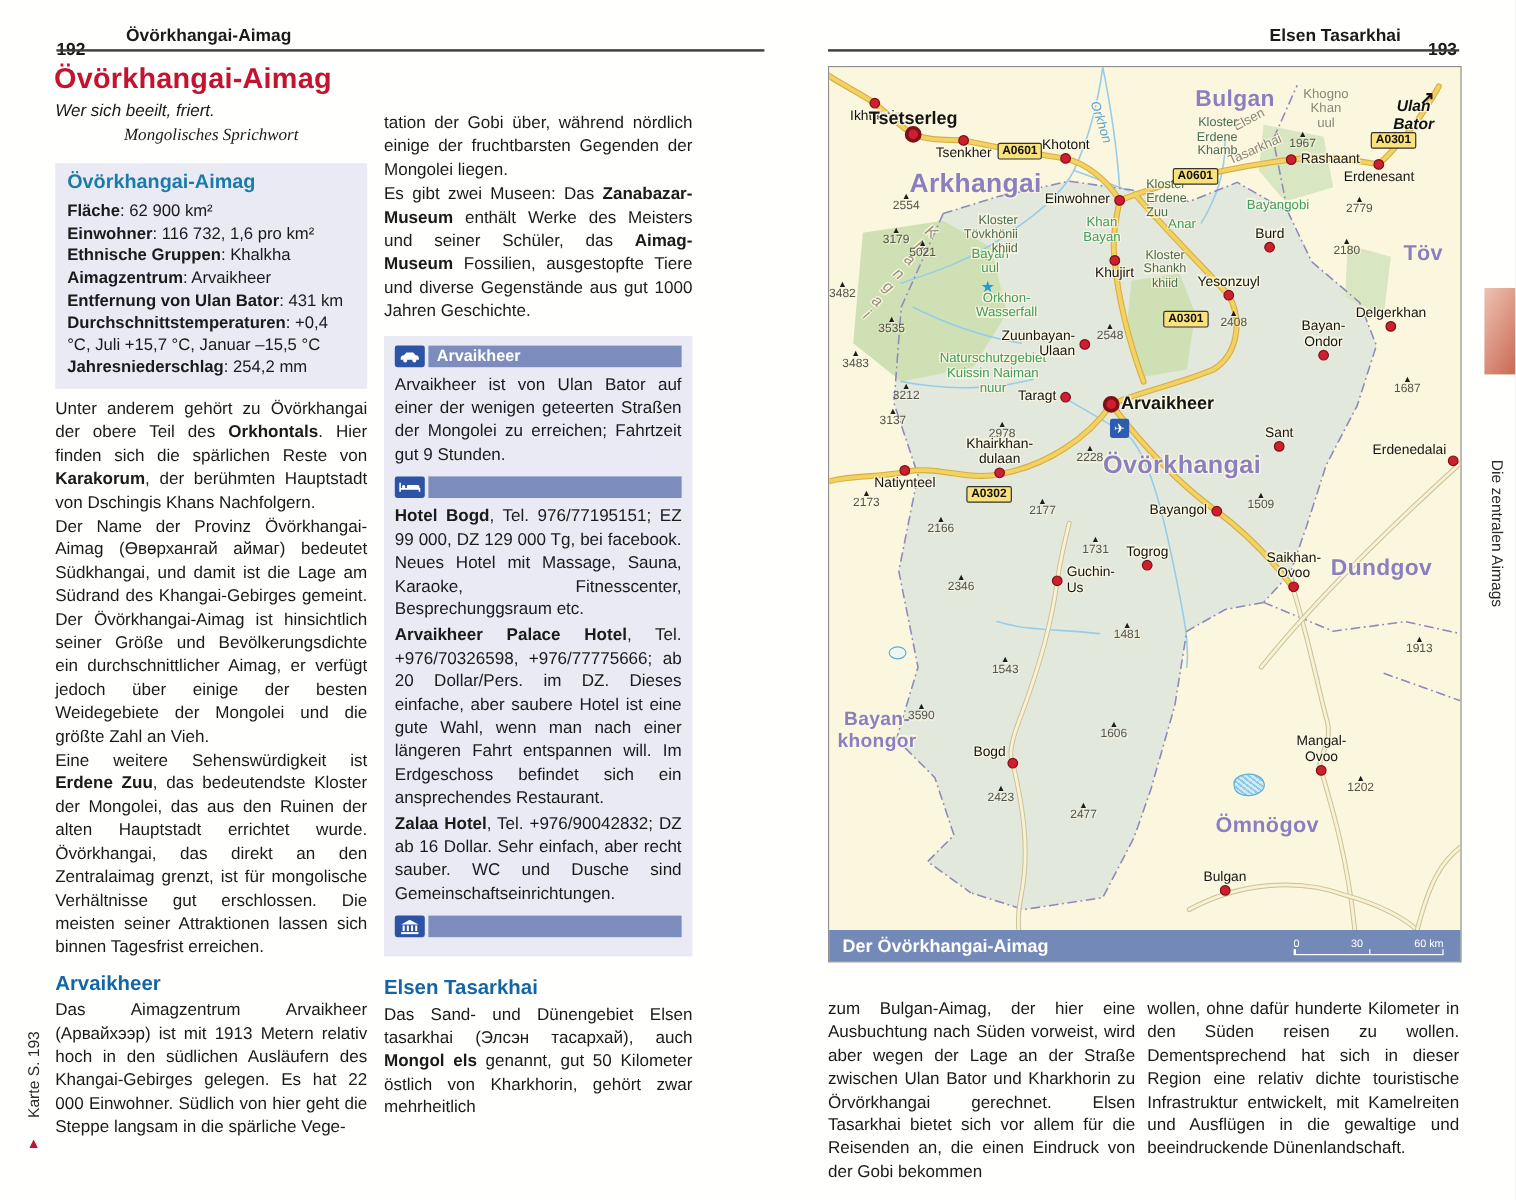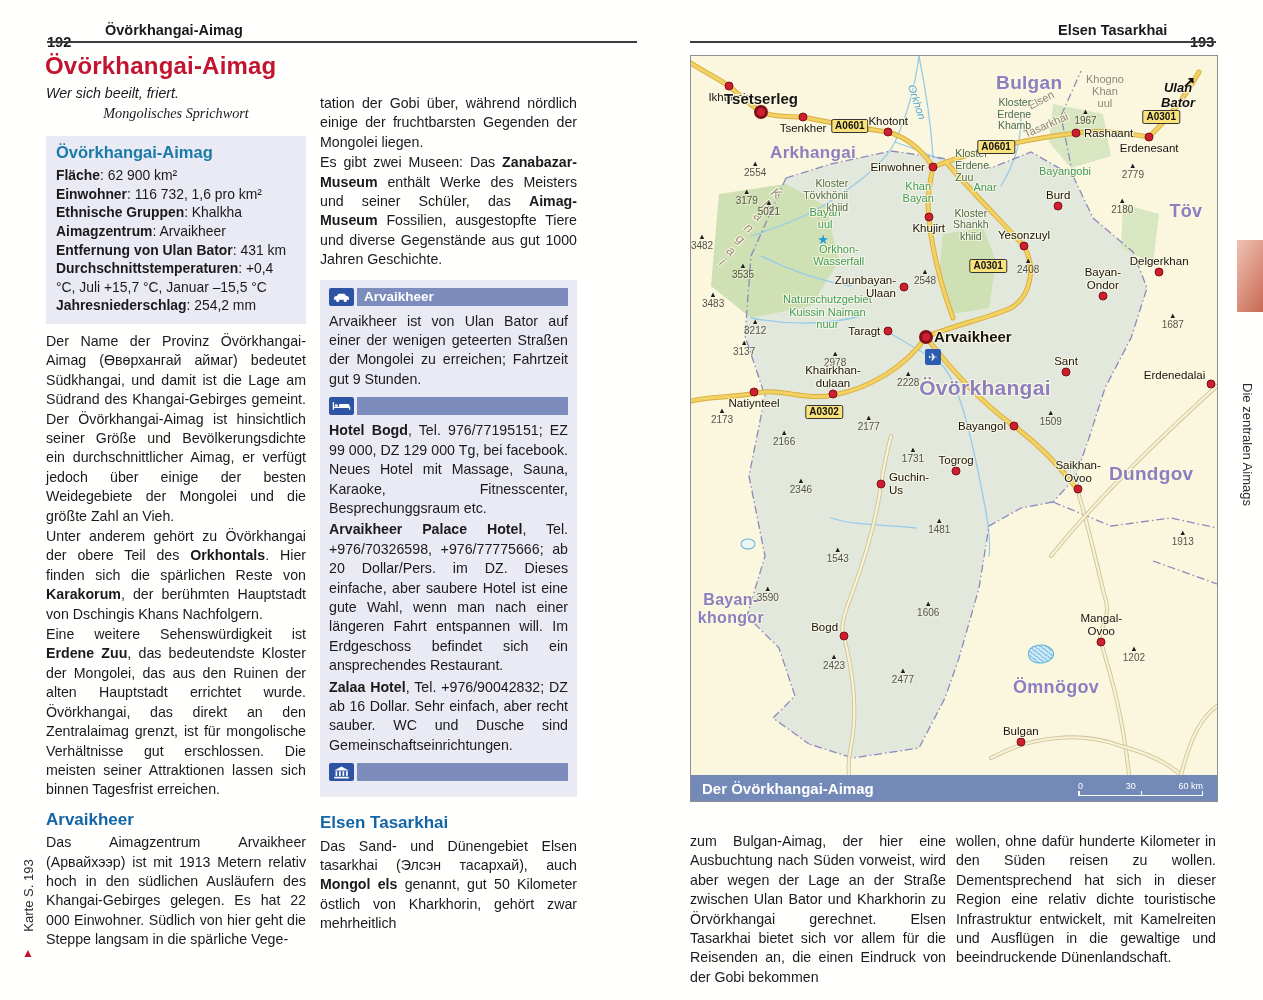--- a/index.html
+++ b/index.html
@@ -106,22 +106,22 @@
           <div class="ibrow"><span class="b">Fläche</span>: 62 900 km²</div>
           <div class="ibrow"><span class="b">Einwohner</span>: 116 732, 1,6 pro km²</div>
           <div class="ibrow"><span class="b">Ethnische Gruppen</span>: Khalkha</div>
           <div class="ibrow"><span class="b">Aimagzentrum</span>: Arvaikheer</div>
           <div class="ibrow"><span class="b">Entfernung von Ulan Bator</span>: 431 km</div>
           <div class="ibrow"><span class="b">Durchschnittstemperaturen</span>: +0,4 °C, Juli +15,7 °C, Januar –15,5 °C</div>
           <div class="ibrow"><span class="b">Jahresniederschlag</span>: 254,2 mm</div>
         </div>
     </div>
     <div style="height:8px"></div>
+    <p><span>Unter anderem gehört zu Övörkhangai der obere Teil des </span><span class="b">Orkhontals</span><span>. Hier finden sich die spärlichen Reste von </span><span class="b">Karakorum</span><span>, der berühmten Hauptstadt von Dschingis Khans Nachfolgern.</span></p>
     <p>Der Name der Provinz Övörkhangai-Aimag (Өвөрхангай аймаг) bedeutet Südkhangai, und damit ist die Lage am Südrand des Khangai-Gebirges gemeint. Der Övörkhangai-Aimag ist hinsichtlich seiner Größe und Bevölkerungsdichte ein durchschnittlicher Aimag, er verfügt jedoch über einige der besten Weidegebiete der Mongolei und die größte Zahl an Vieh.</p>
-    <p><span>Unter anderem gehört zu Övörkhangai der obere Teil des </span><span class="b">Orkhontals</span><span>. Hier finden sich die spärlichen Reste von </span><span class="b">Karakorum</span><span>, der berühmten Hauptstadt von Dschingis Khans Nachfolgern.</span></p>
     <p><span>Eine weitere Sehenswürdigkeit ist </span><span class="b">Erdene Zuu</span><span>, das bedeutendste Kloster der Mongolei, das aus den Ruinen der alten Hauptstadt errichtet wurde. Övörkhangai, das direkt an den Zentralaimag grenzt, ist für mongolische Verhältnisse gut erschlossen. Die meisten seiner Attraktionen lassen sich binnen Tagesfrist erreichen.</span></p>
     <div class="subhead">Arvaikheer</div>
     <p>Das Aimagzentrum Arvaikheer (Арвайхээр) ist mit 1913 Metern relativ hoch in den südlichen Ausläufern des Khangai-Gebirges gelegen. Es hat 22 000 Einwohner. Südlich von hier geht die Steppe langsam in die spärliche Vege-</p>
   </div>
 
   <div class="abs col" style="left:320px;top:94px;width:257px">
     <p>tation der Gobi über, während nördlich einige der fruchtbarsten Gegenden der Mongolei liegen.</p>
     <p><span>Es gibt zwei Museen: Das </span><span class="b">Zanabazar-Museum</span><span> enthält Werke des Meisters und seiner Schüler, das </span><span class="b">Aimag-Museum</span><span> Fossilien, ausgestopfte Tiere und diverse Gegenstände aus gut 1000 Jahren Geschichte.</span></p>
     <div class="box2">
       <div class="bar" style="margin-top:2px">
@@ -222,21 +222,21 @@
           <path d="M-2,6 C10,14 26,22 38,30 C52,42 60,50 70,56 C85,62 100,60 112,61 C140,67 170,72 196,76 C215,80 232,95 242,111" stroke="#f2d264" stroke-width="3.2"></path>
           <path d="M242,111 C270,100 320,85 385,77 C410,73 440,78 458,81 C480,60 495,40 508,16" stroke="#f2d264" stroke-width="3.2"></path>
           <path d="M255,106 C280,135 310,165 333,190 C345,212 340,240 320,252 C295,263 260,270 235,281" stroke="#f2d264" stroke-width="3.2"></path>
           <path d="M242,111 C238,130 236,150 238,161 C240,190 250,230 262,262" stroke="#f2d264" stroke-width="3.2"></path>
           <path d="M235,281 C215,310 180,332 143,339 C115,345 90,332 65,337 C40,342 20,340 0,345" stroke="#f2d264" stroke-width="3.2"></path>
           <path d="M235,281 C265,320 295,350 323,370 C350,390 370,412 386,433" stroke="#f2d264" stroke-width="3.2"></path>
         </g>
       </svg>
       <div id="map-markers" class="abs" style="left:0;top:0;right:0;bottom:0">
           <div class="mk region" style="left: 23.2%; top: 13.5%;">
-            <span class="lab pos-center region-lab" style="font-size: 17px;">Arkhangai</span>
+            <span class="lab pos-center region-lab" style="font-size: 22px;">Arkhangai</span>
           </div>
           <div class="mk region" style="left: 64.3%; top: 3.8%;">
             <span class="lab pos-center region-lab" style="font-size: 19px;">Bulgan</span>
           </div>
           <div class="mk region" style="left: 94.1%; top: 21.6%;">
             <span class="lab pos-center region-lab" style="font-size: 18px;">Töv</span>
           </div>
           <div class="mk region" style="left: 55.9%; top: 46.2%;">
             <span class="lab pos-center region-lab" style="font-size: 21px;">Övörkhangai</span>
           </div>

